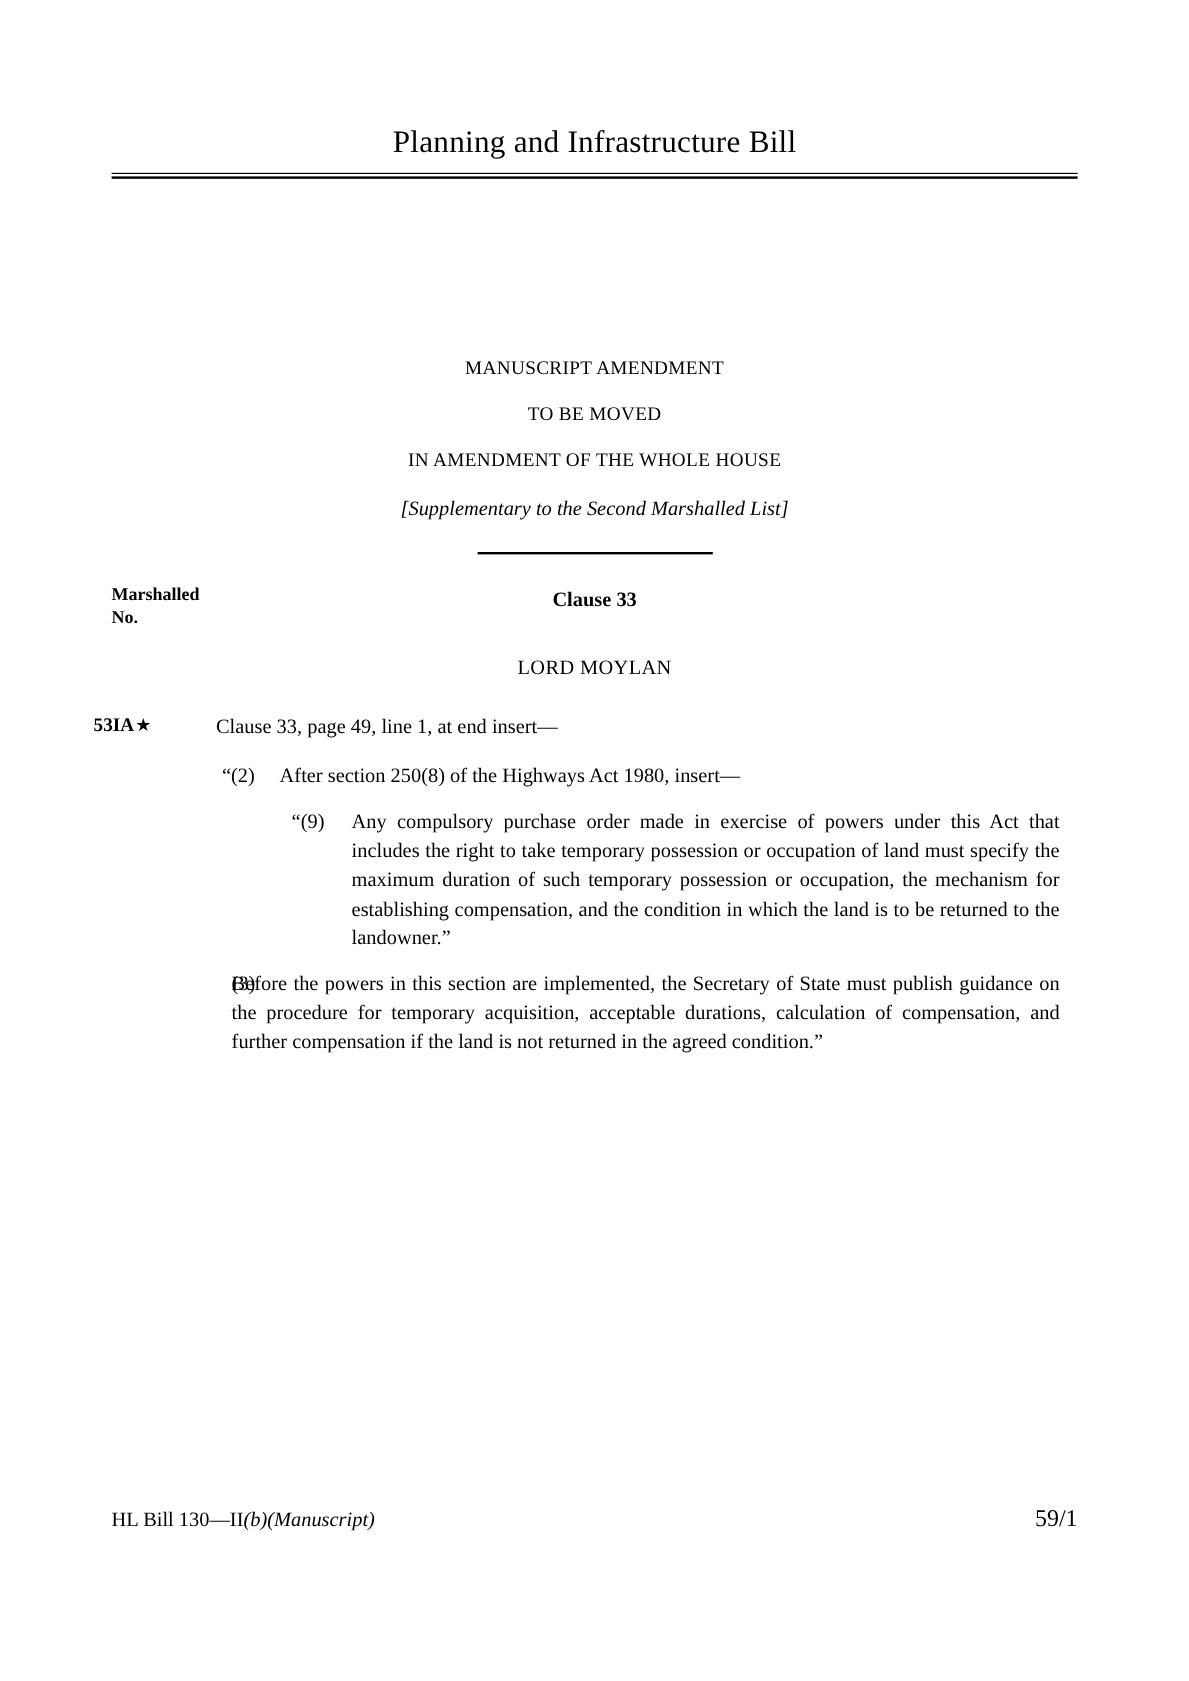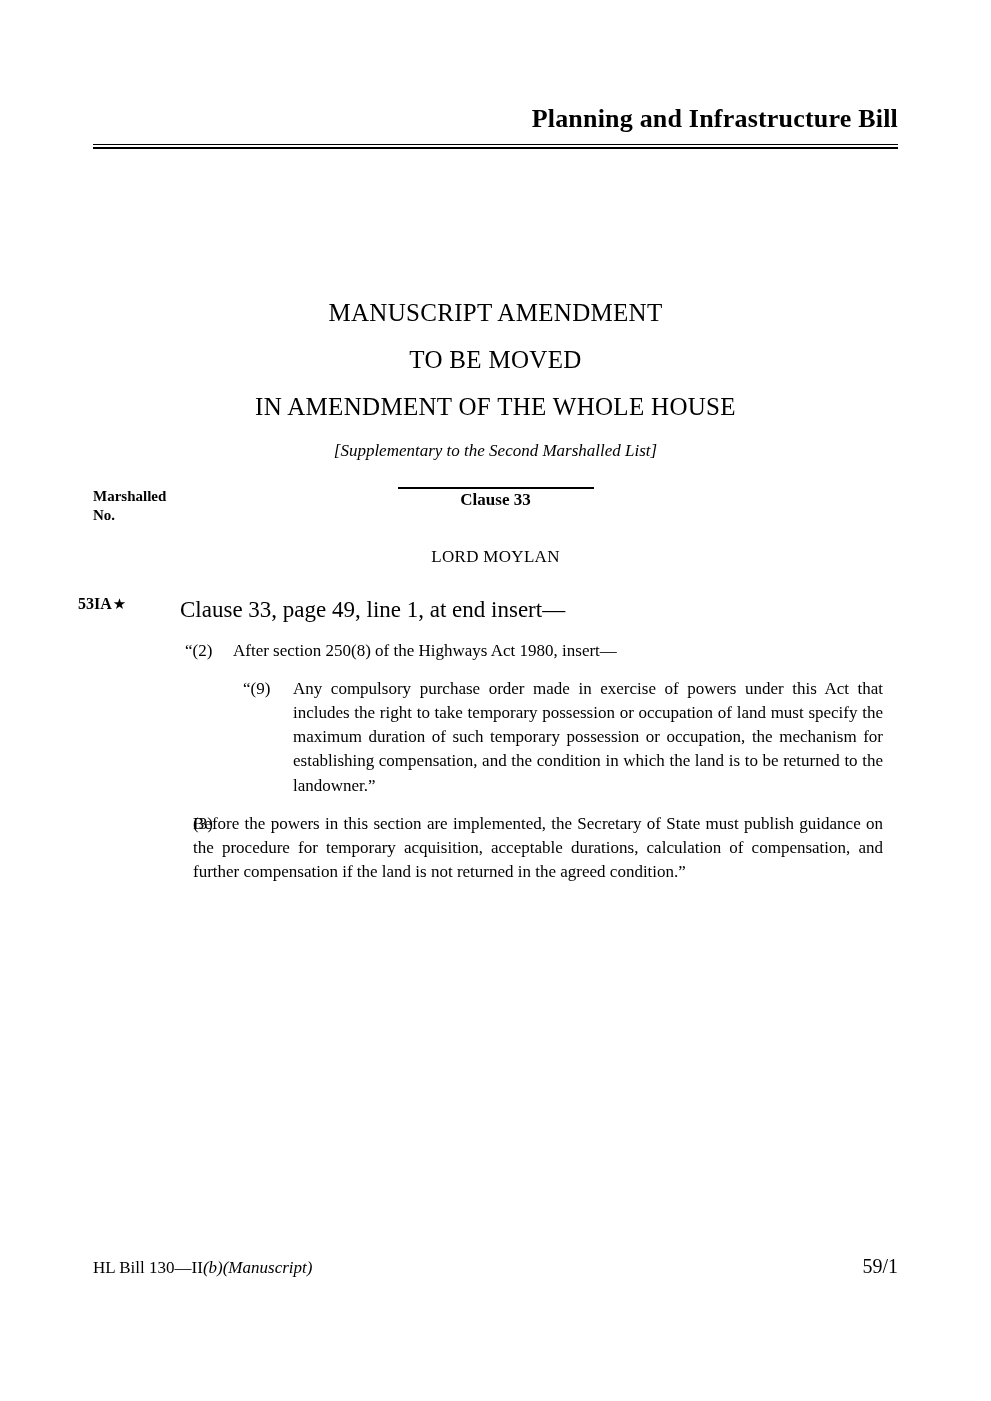--- a/index.html
+++ b/index.html
@@ -22,23 +22,23 @@
   }
 
   
   .title-block {
     position: absolute;
     left: 93px;
     top: 104px;
     width: 805px;
   }
   .doc-title {
-    text-align: right;
+    text-align: center;
     font-size: 26px;
-    font-weight: bold;
+    font-weight: normal;
     letter-spacing: 0.2px;
     line-height: 1.15;
     margin: 0;
   }
   .rule-double {
     margin-top: 10px;
     width: 100%;
   }
   .rule-double .thin {
     height: 1px;
@@ -56,21 +56,21 @@
 
   
   .header-block {
     position: absolute;
     left: 93px;
     top: 300px;
     width: 805px;
     text-align: center;
   }
   .header-line {
-    font-size: 25px;
+    font-size: 16px;
     line-height: 1.0;
     margin-bottom: 22px;
     letter-spacing: 0.3px;
   }
   .header-sub {
     font-size: 17px;
     font-style: italic;
     margin-top: 4px;
     margin-bottom: 0;
   }
@@ -129,21 +129,21 @@
     font-weight: bold;
     white-space: nowrap;
   }
   .amend-star {
     font-weight: normal;
     font-size: 15px;
     padding-left: 1px;
   }
   .amend-lead {
     margin-left: 102px;
-    font-size: 23px;
+    font-size: 17px;
     line-height: 1.3;
   }
 
   .para {
     position: relative;
     margin-top: 14px;
   }
   .para-l1 { padding-left: 107px; }
   .para-l2 { padding-left: 165px; }
   .para-l3 { padding-left: 115px; }

